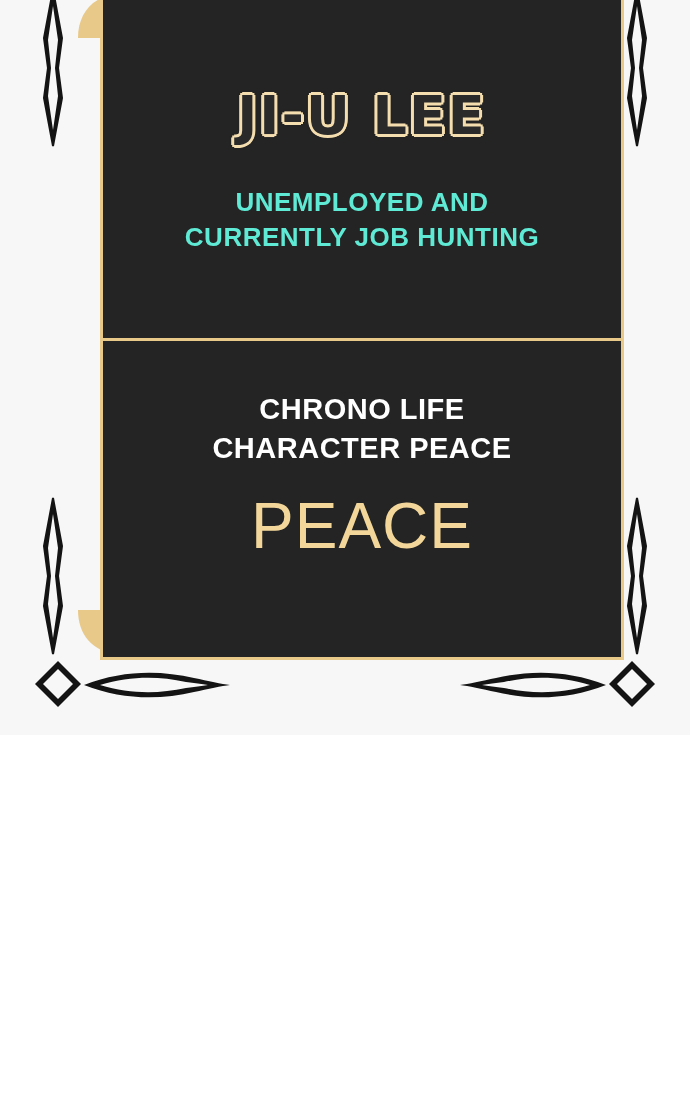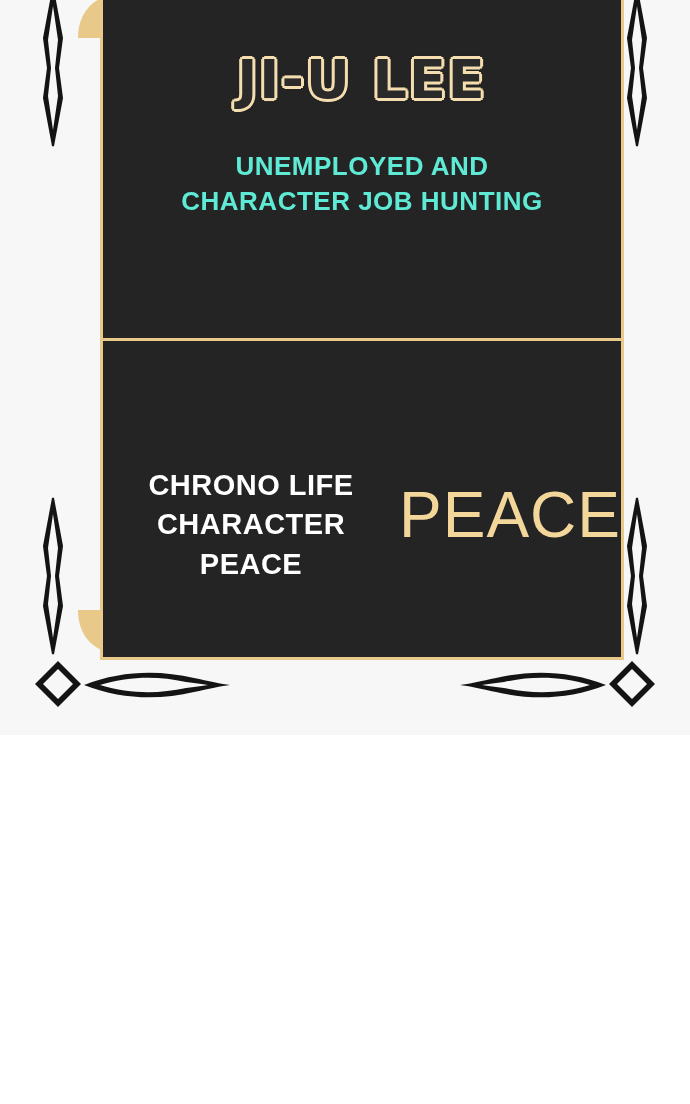--- a/index.html
+++ b/index.html
@@ -69,21 +69,21 @@
     width: 100%;
     height: 360px;
     box-sizing: border-box;
     border-bottom: 3px solid #e8c98a;
     display: flex;
     flex-direction: column;
     align-items: center;
   }
 
   .name-title {
-    margin-top: 72px;
+    margin-top: 108px;
     font-size: 54px;
     font-weight: bold;
     letter-spacing: 2px;
     color: #2a2a2a;
     -webkit-text-stroke: 0px;
     text-shadow:
       -2px -2px 0 #f4ddae,
        2px -2px 0 #f4ddae,
       -2px  2px 0 #f4ddae,
        2px  2px 0 #f4ddae,
@@ -107,21 +107,21 @@
     font-family: "Liberation Sans", sans-serif;
   }
 
   .card-bottom {
     position: absolute;
     left: 0;
     top: 363px;
     width: 100%;
     height: 316px;
     display: flex;
-    flex-direction: row;
+    flex-direction: column;
     align-items: center;
   }
 
   .label {
     margin-top: 46px;
     font-size: 29px;
     font-weight: bold;
     color: #ffffff;
     letter-spacing: 0.5px;
     text-align: center;
@@ -209,21 +209,21 @@
       <path d="M60 4 C60 28 46 46 20 48 C30 40 34 32 35 22 C28 28 20 30 12 28 C22 24 28 16 30 4 Z" fill="#e8c98a"></path>
     </svg>
 
     <div class="card">
       <div class="card-inner-line"></div>
 
       <div class="card-top">
         <div class="name-title">JI-U LEE</div>
         <div class="subtitle">
           <div>UNEMPLOYED AND</div>
-          <div>CHARACTER JOB HUNTING</div>
+          <div>CURRENTLY JOB HUNTING</div>
         </div>
       </div>
 
       <div class="card-bottom">
         <div class="label">
           <div>CHRONO LIFE</div>
           <div>CHARACTER PEACE</div>
         </div>
         <div class="value">PEACE</div>
       </div>

